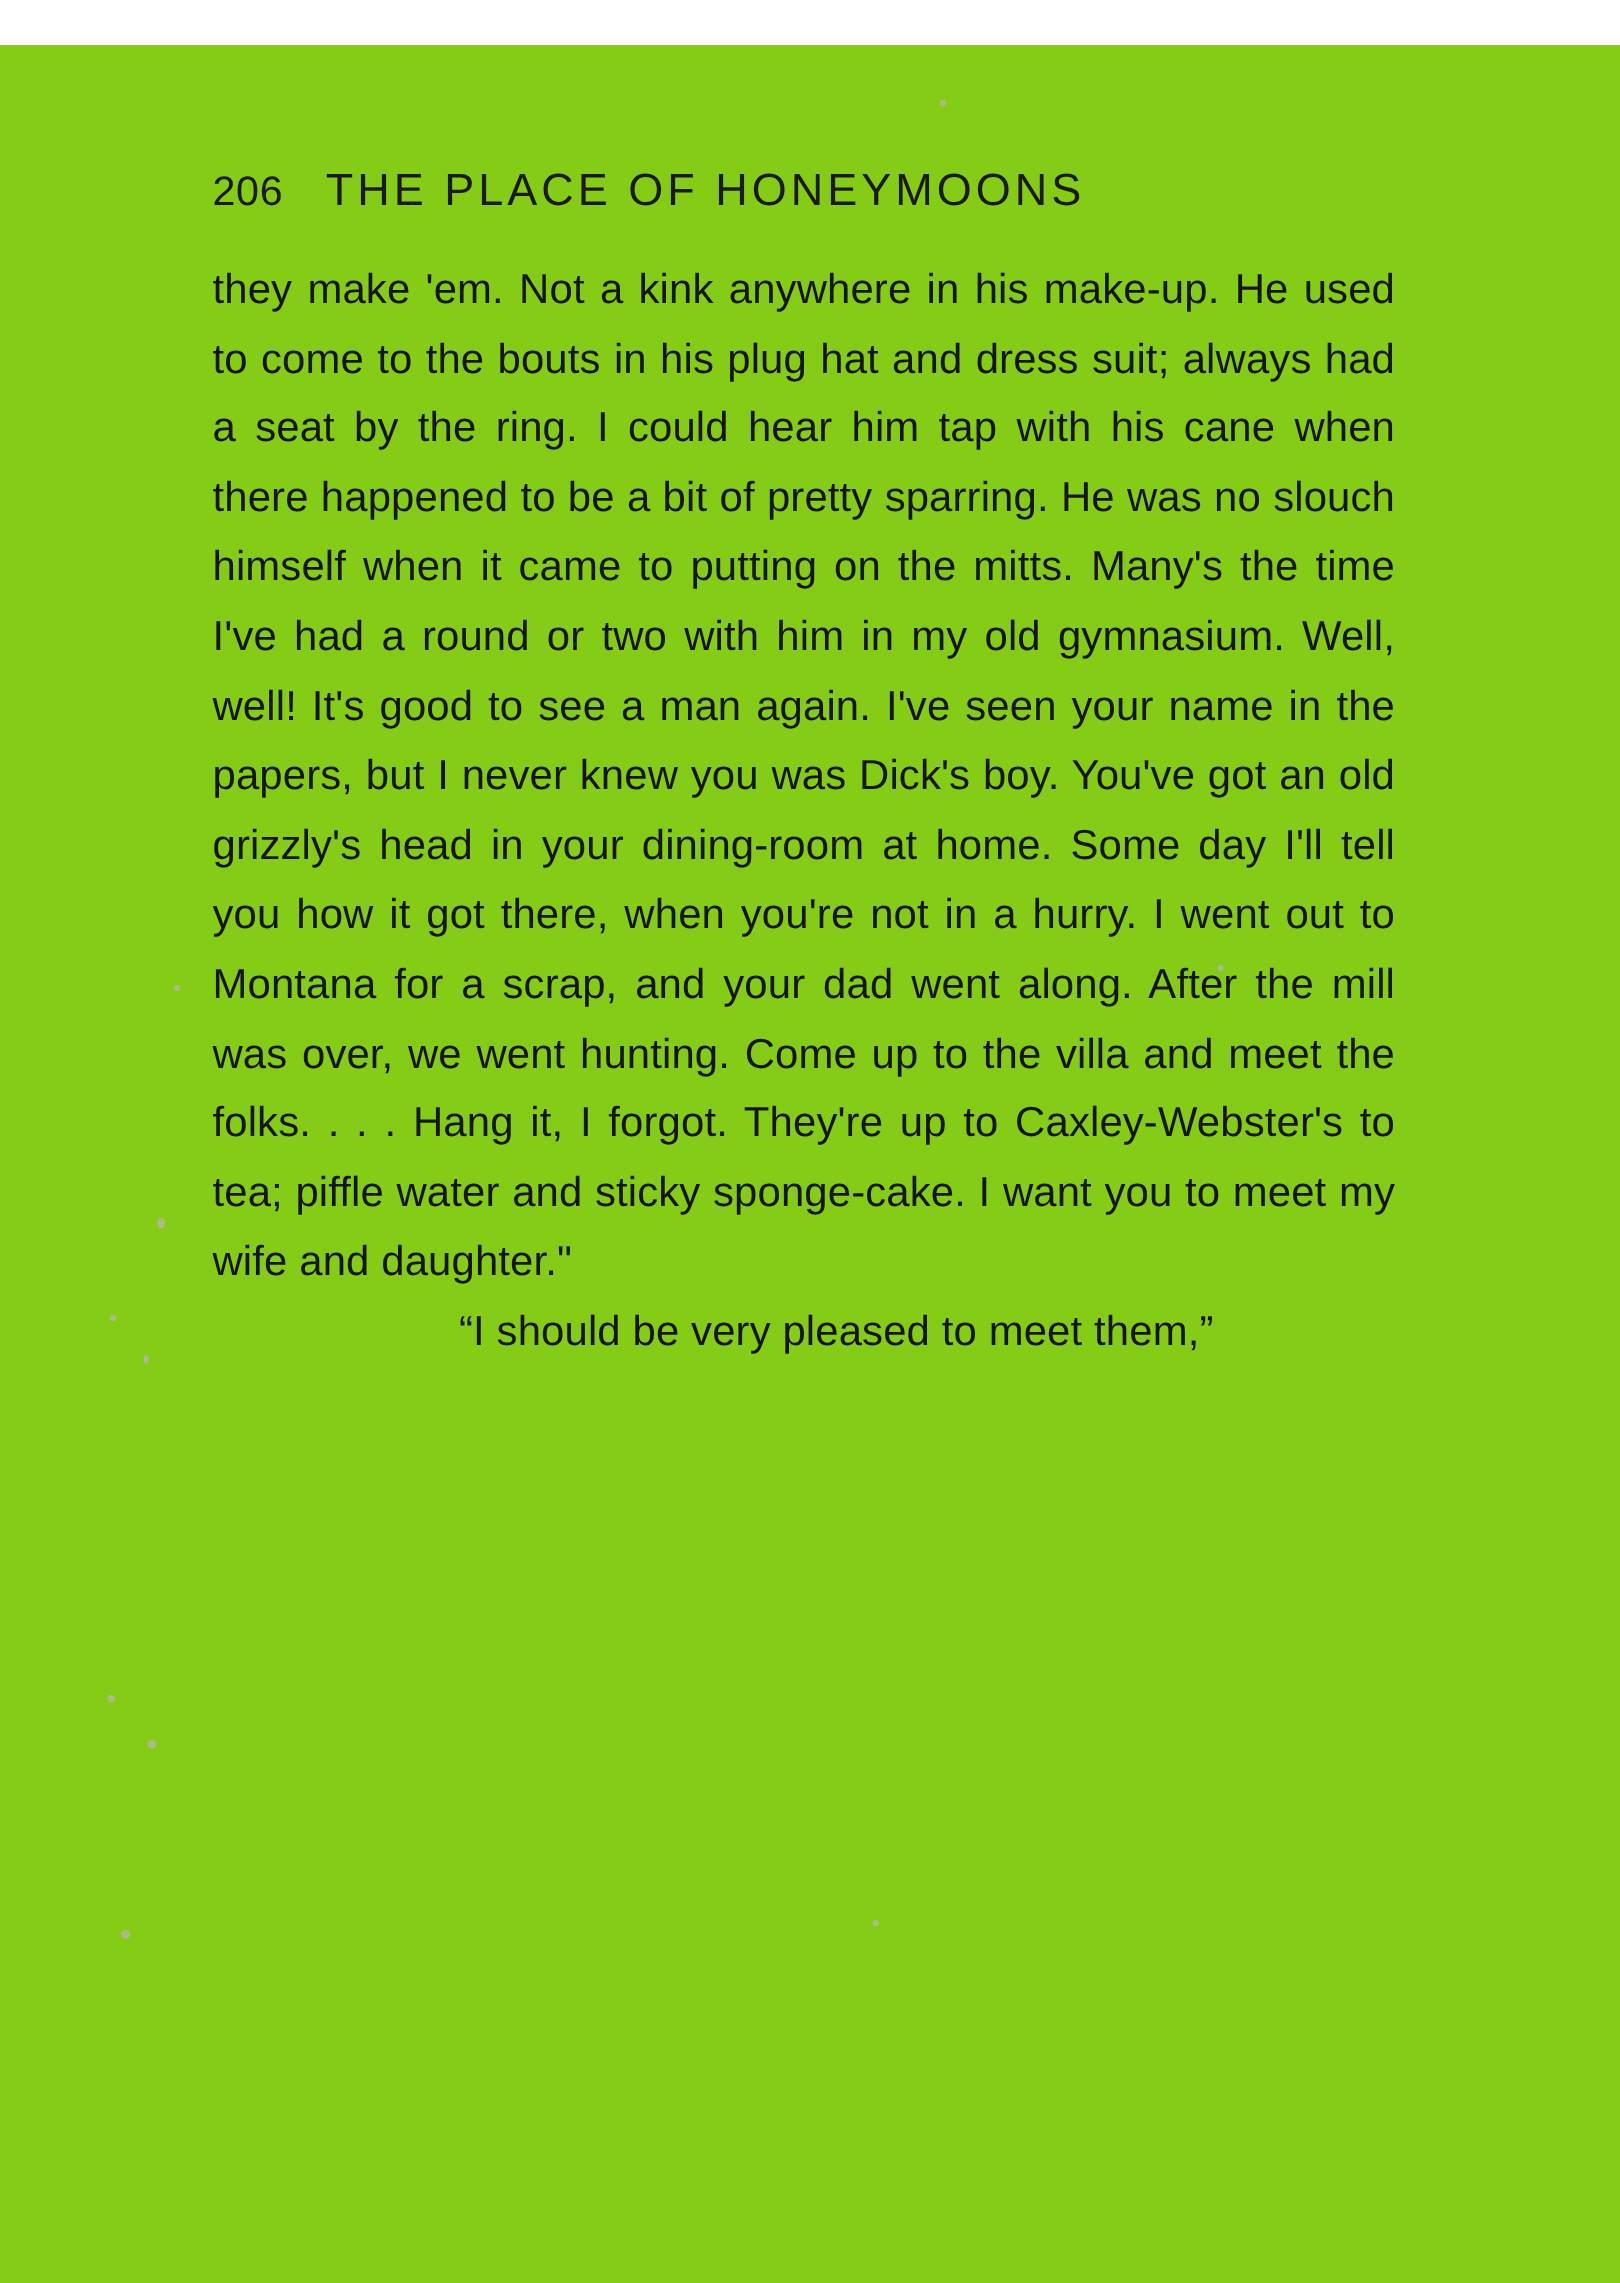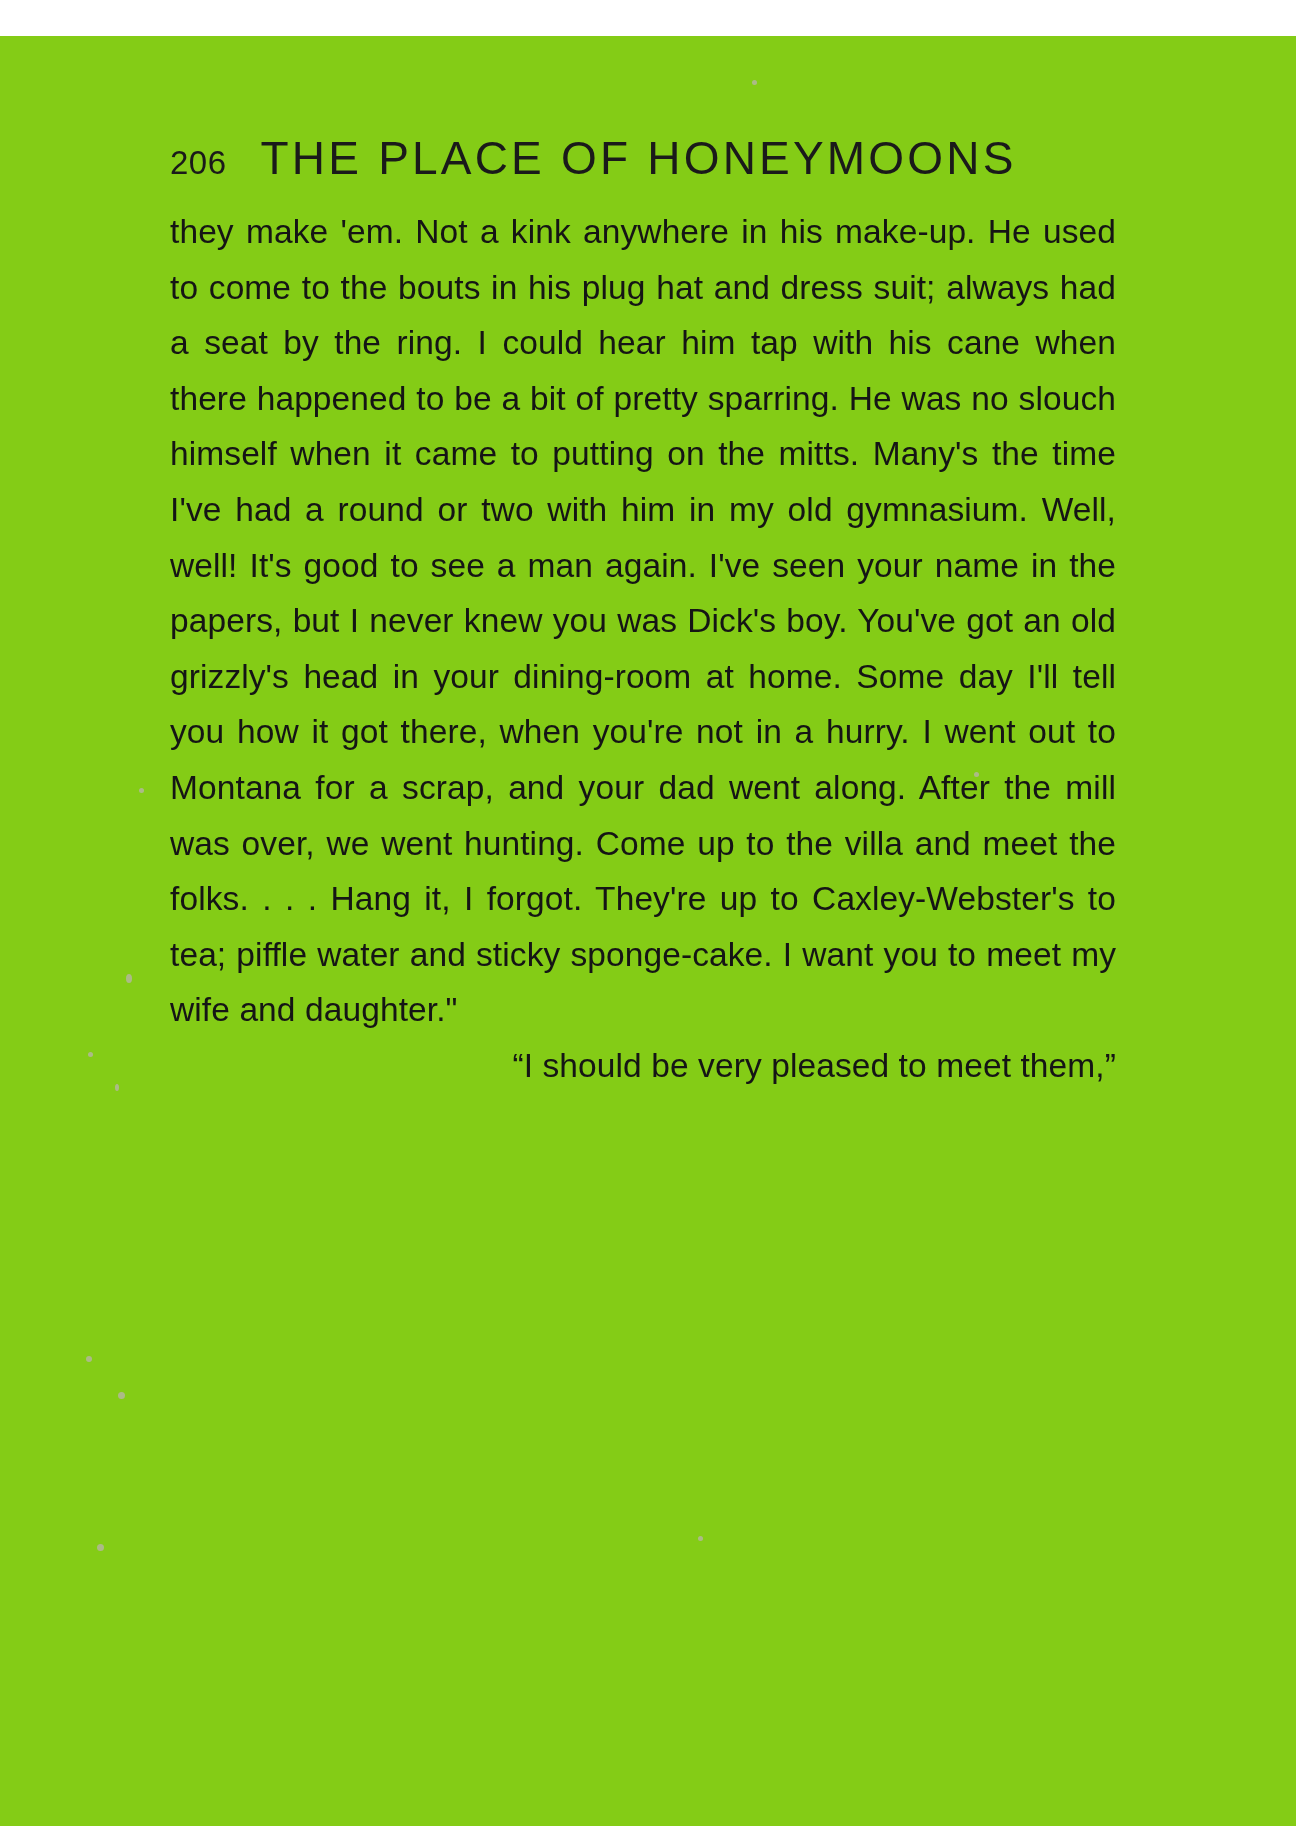--- a/index.html
+++ b/index.html
@@ -26,21 +26,21 @@
     align-items: baseline;
     gap: 34px;
     white-space: nowrap;
   }
   .folio {
     font-size: 33px;
     letter-spacing: 0.5px;
     color: #1a1a1a;
   }
   .running-title {
-    font-size: 46px;
+    font-size: 36px;
     letter-spacing: 3.2px;
     color: #1a1a1a;
   }
   .body-text {
     position: absolute;
     left: 170px;
     top: 168px;
     width: 946px;
   }
   .body-text p {
@@ -51,21 +51,21 @@
     text-justify: inter-word;
     letter-spacing: 0.1px;
     color: #151515;
   }
   .body-text p.para-indent {
     text-indent: 52px;
     text-align: left;
   }
   
   .body-text p:last-child {
-    text-align: right;
+    text-align: center;
   }
   
   .speck {
     position: absolute;
     background: #b9b4ad;
     border-radius: 50%;
     opacity: 0.75;
   }
 </style>
 </head>

